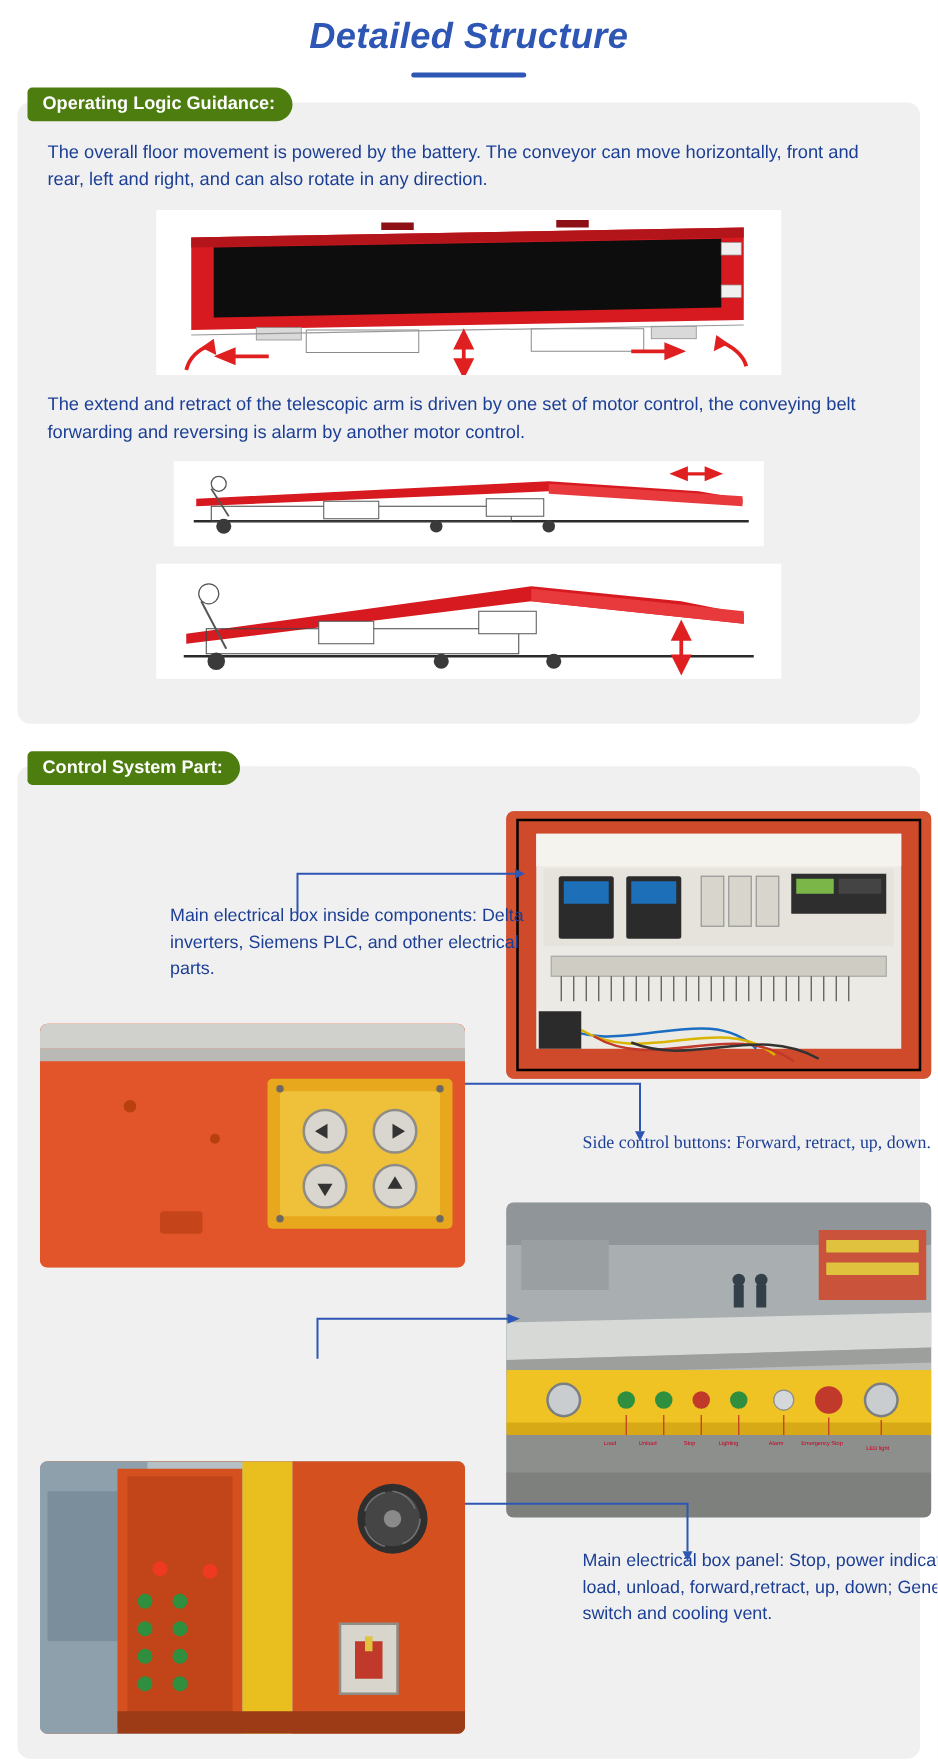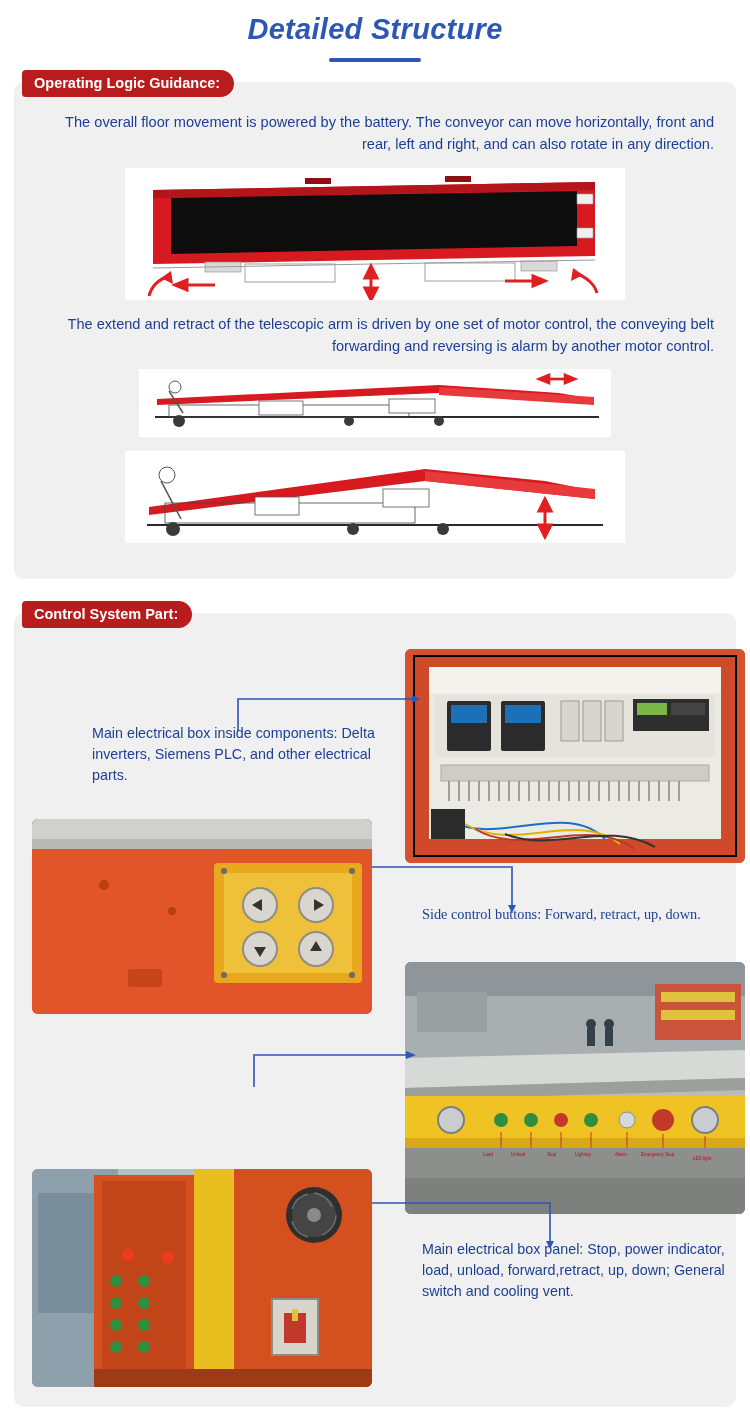--- a/index.html
+++ b/index.html
@@ -44,40 +44,39 @@
     position: relative;
     margin: 14px 14px 0 14px;
     background: #f0f0f0;
     border-radius: 10px;
     padding: 26px 18px 22px 18px;
   }
   .panel-tag {
     position: absolute;
     top: -12px;
     left: 8px;
-    background: #b91c1c;
+    background: #4d7c0f;
     color: #ffffff;
     font-size: 14.5px;
     font-weight: bold;
     padding: 5px 14px 6px 12px;
     border-radius: 4px 14px 14px 4px;
     white-space: nowrap;
   }
   .panel-tag::after {
     content: "";
     position: absolute;
     right: -0px; top: 0;
   }
 
   .para {
     color: #1c3f96;
     font-size: 14.6px;
     line-height: 1.5;
     margin: 4px 4px 12px 6px;
-    text-align: right;
   }
 
   
   .fig {
     background: #ffffff;
     margin: 0 auto 14px auto;
     position: relative;
     overflow: hidden;
   }
   .fig-1 { width: 500px; height: 132px; }
@@ -93,20 +92,21 @@
     position: absolute;
     border-radius: 6px;
     overflow: hidden;
     background: #bbb;
   }
   .cs-note {
     position: absolute;
     color: #1c3f96;
     font-size: 14.3px;
     line-height: 1.45;
+    margin-left: 44px;
   }
   .leader {
     position: absolute;
     pointer-events: none;
   }
 
   
   .ph-inner { position: absolute; inset: 0; }
 
   .cap {

